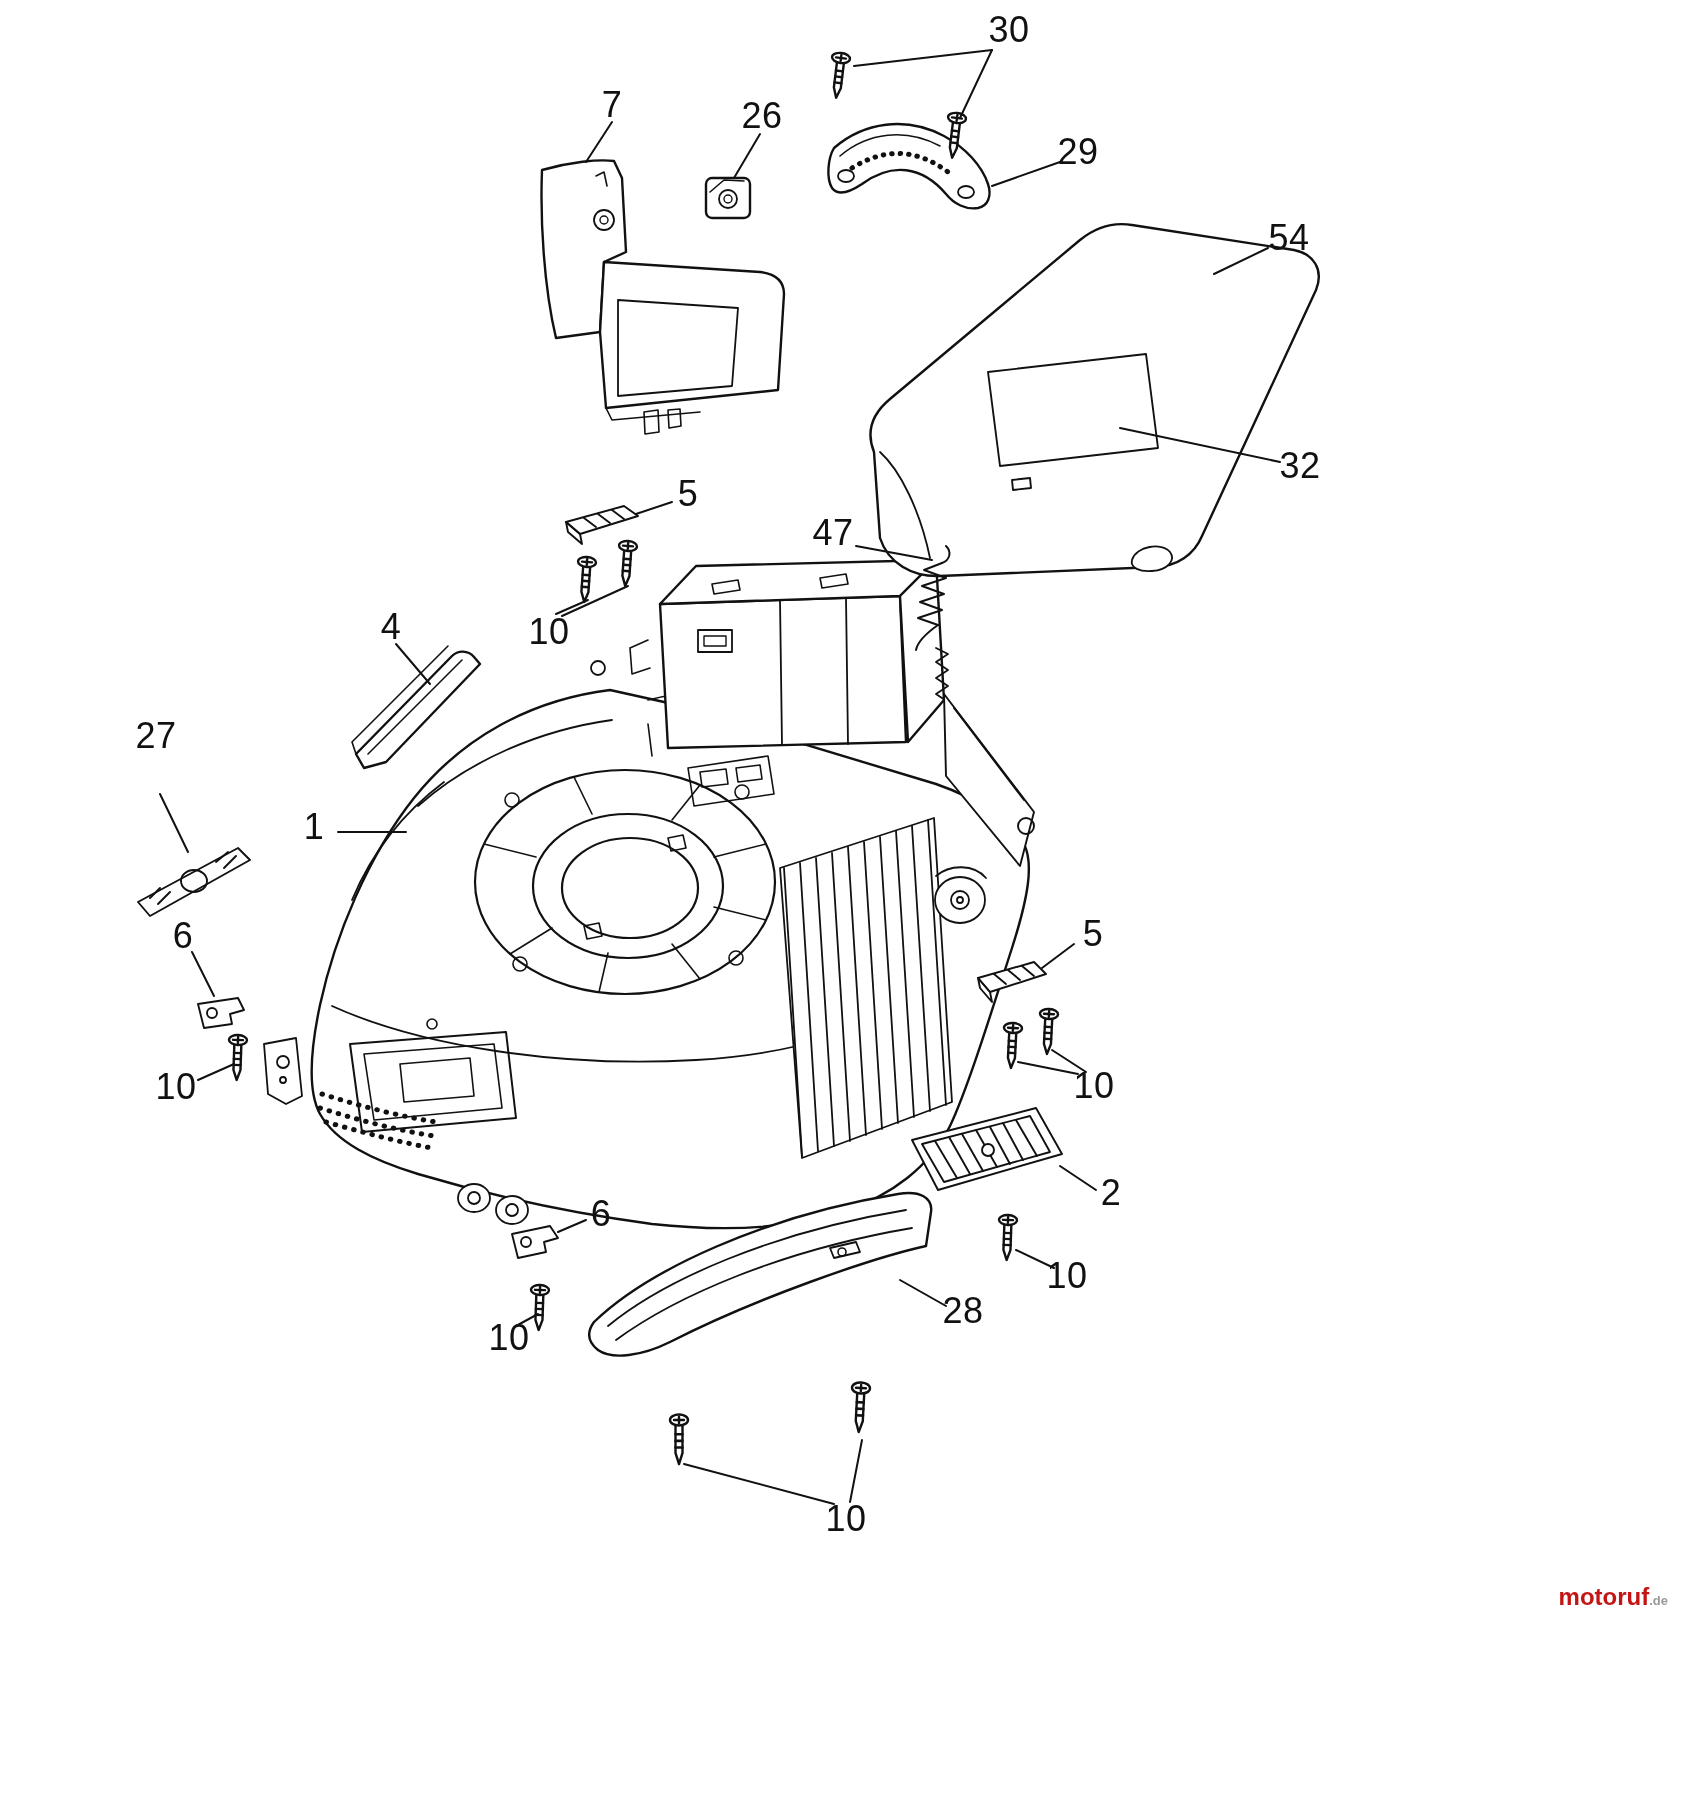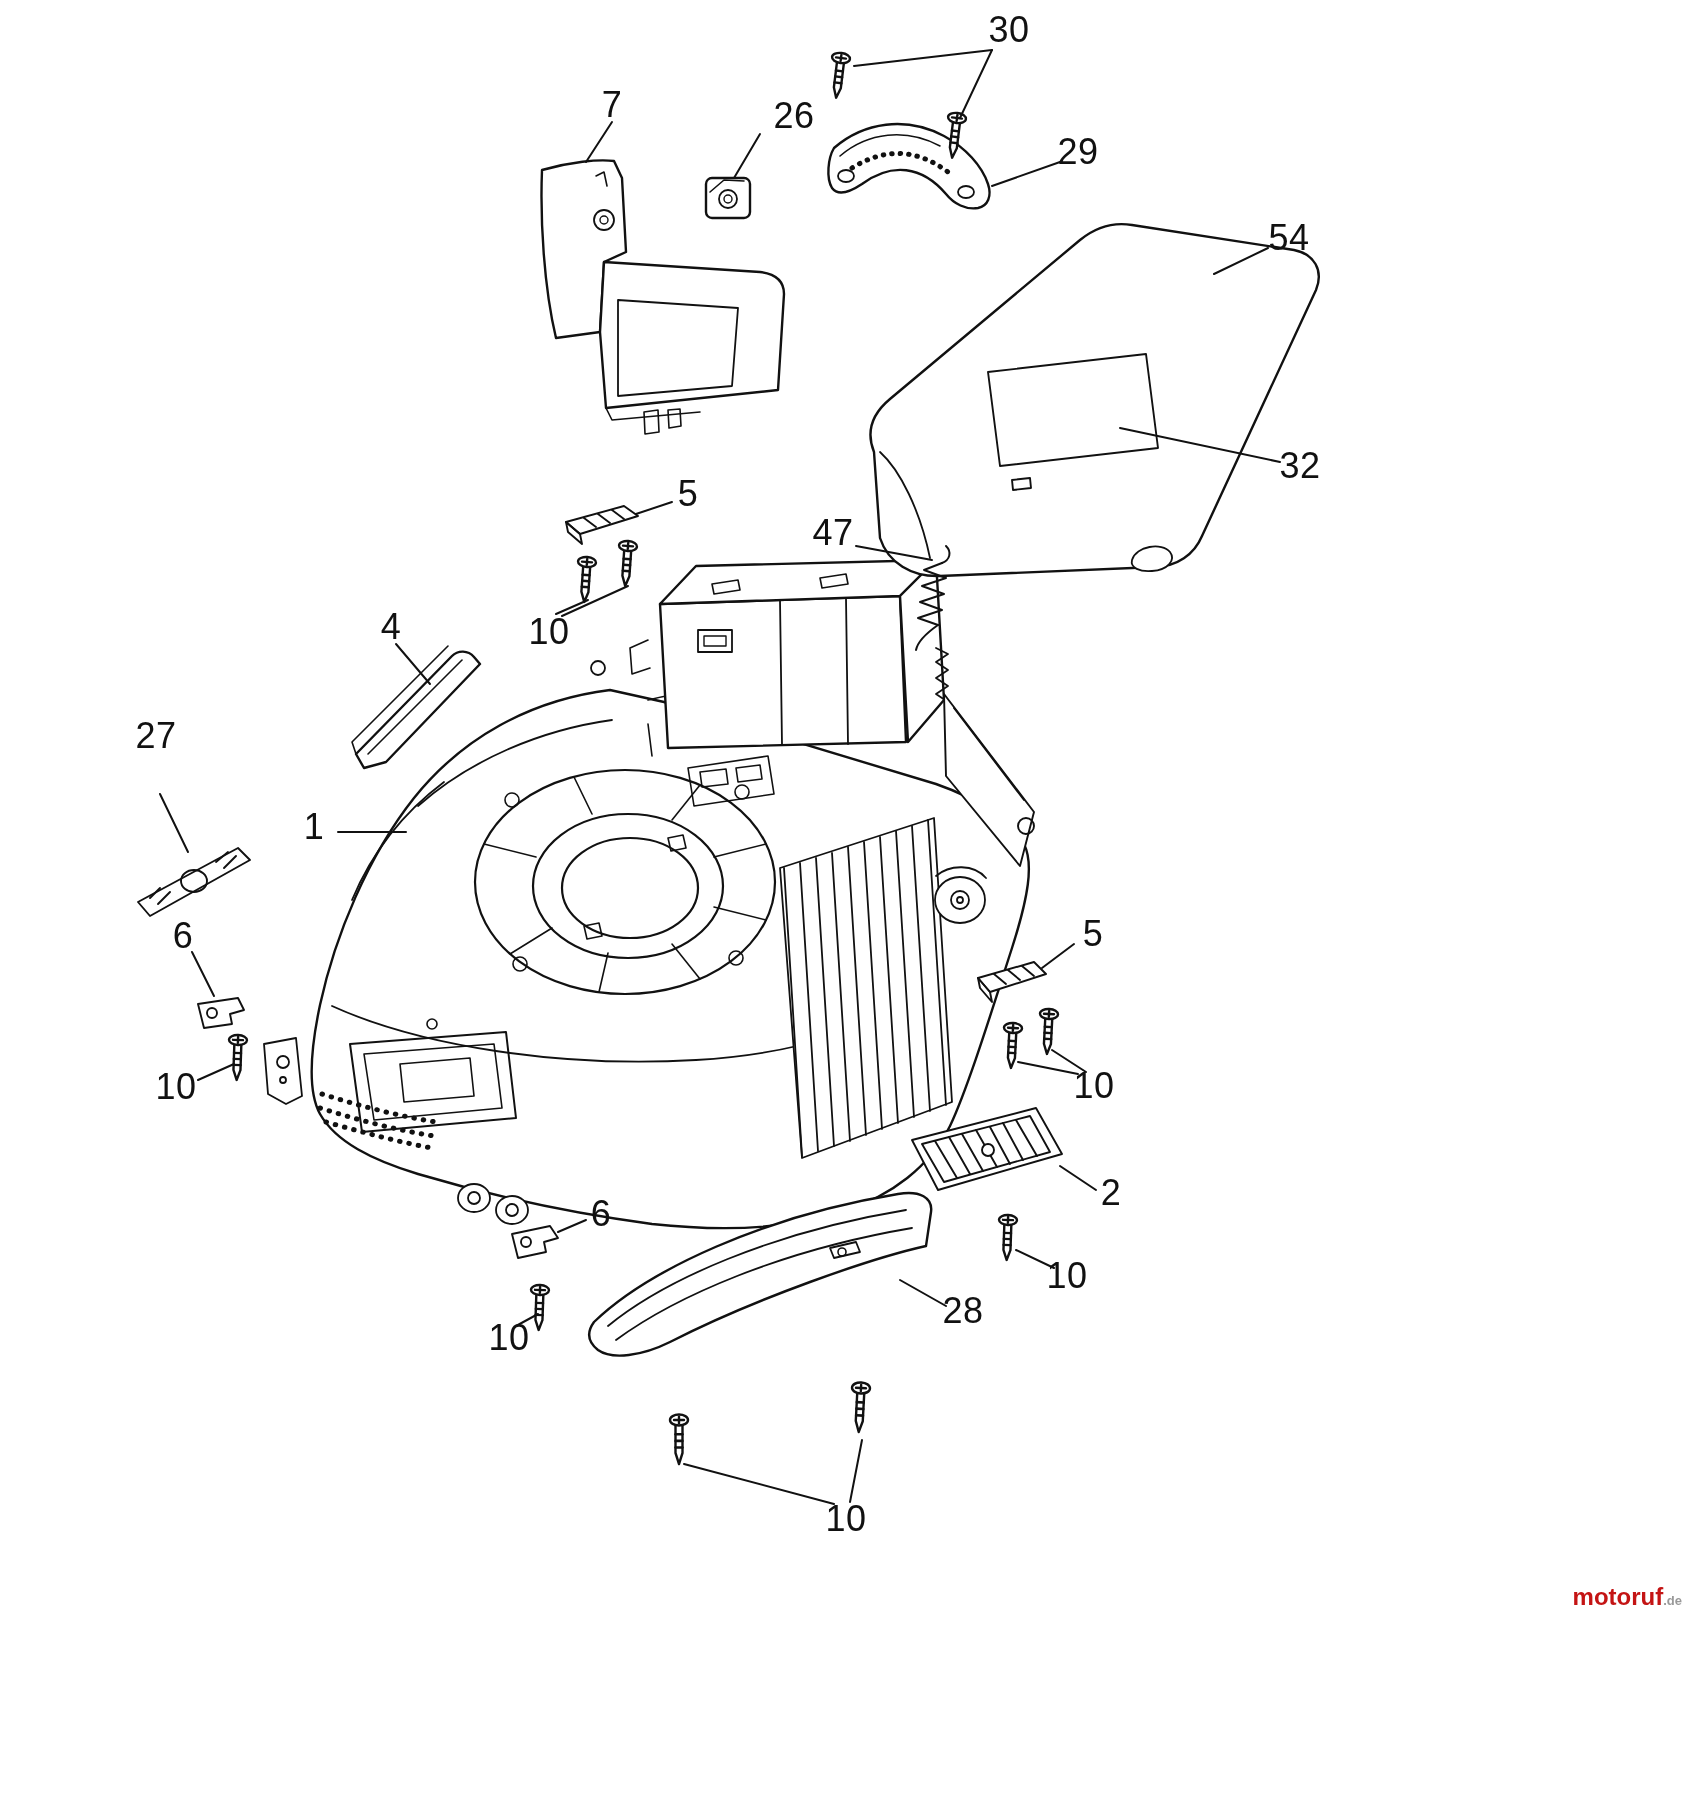--- a/index.html
+++ b/index.html
@@ -8,21 +8,21 @@
     background:#ffffff; overflow:hidden;
     font-family:"Liberation Sans", sans-serif;
   }
   .stage svg { position:absolute; left:0; top:0; }
   .part-label {
     position:absolute; transform:translate(-50%,-50%);
     font-size:36px; color:#111; line-height:1; letter-spacing:.5px;
     user-select:none; white-space:nowrap;
   }
   .watermark {
-    position:absolute; right:12px; bottom:5px;
+    position:absolute; right:26px; bottom:5px;
     font-family:"Liberation Sans", sans-serif; font-weight:bold;
   }
   .watermark .brand { color:#c41414; font-size:24px; }
   .watermark .tld   { color:#999;    font-size:13px; }
 </style>
 </head>
 <body>
 
 <div class="stage">
 
@@ -320,21 +320,21 @@
     <line x1="586" y1="1220" x2="558" y2="1232"></line>
     <line x1="516" y1="1326" x2="538" y2="1314"></line>
     <line x1="946" y1="1306" x2="900" y2="1280"></line>
     <line x1="834" y1="1504" x2="684" y2="1464"></line>
     <line x1="850" y1="1502" x2="862" y2="1440"></line>
   </g>
 </svg>
 
 <div class="part-label" style="left:1009px;top:30px">30</div>
 <div class="part-label" style="left:612px;top:105px">7</div>
-<div class="part-label" style="left:794px;top:116px">26</div>
+<div class="part-label" style="left:762px;top:116px">26</div>
 <div class="part-label" style="left:1078px;top:152px">29</div>
 <div class="part-label" style="left:1289px;top:238px">54</div>
 <div class="part-label" style="left:1300px;top:466px">32</div>
 <div class="part-label" style="left:688px;top:494px">5</div>
 <div class="part-label" style="left:833px;top:533px">47</div>
 <div class="part-label" style="left:549px;top:632px">10</div>
 <div class="part-label" style="left:391px;top:627px">4</div>
 <div class="part-label" style="left:156px;top:736px">27</div>
 <div class="part-label" style="left:314px;top:827px">1</div>
 <div class="part-label" style="left:183px;top:936px">6</div>

